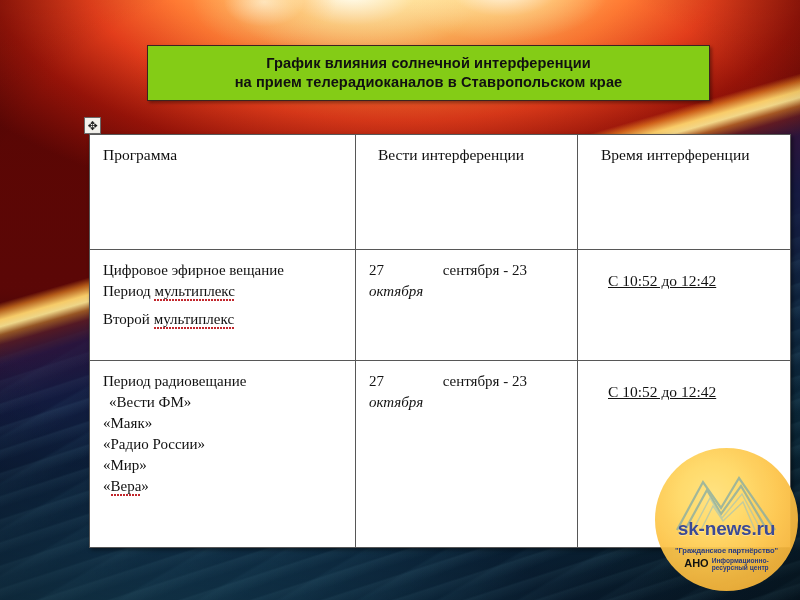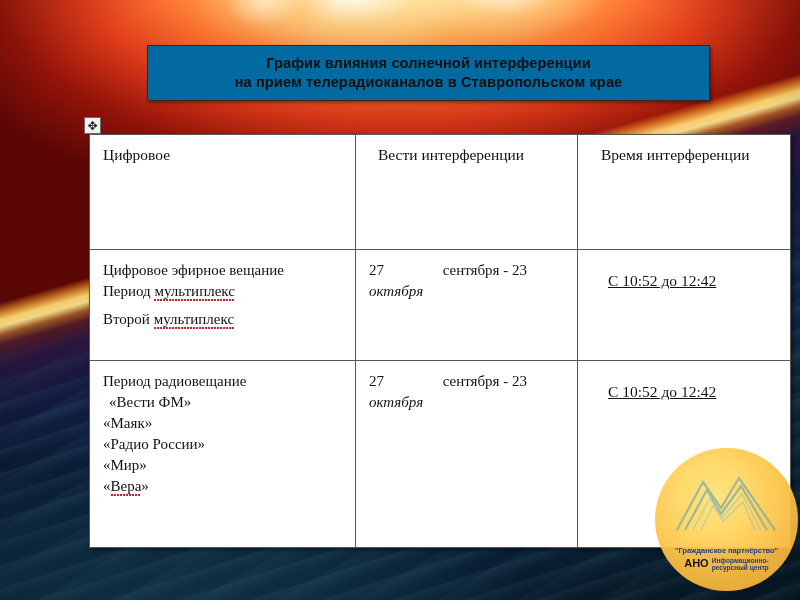--- a/index.html
+++ b/index.html
@@ -88,21 +88,21 @@
   .bg-vignette {
     background: radial-gradient(ellipse 760px 520px at 50% 40%,
         rgba(0,0,0,0) 55%, rgba(0,0,0,.45) 100%);
   }
 
   
   #title-box {
     position: absolute;
     left: 147px;  top: 45px;
     width: 561px;  height: 54px;
-    background: #0369a1;
+    background: #84cc16;
     border: 1px solid #3b2320;
     box-shadow: 2px 2px 3px rgba(0,0,0,.35);
     display: flex;
     align-items: center;
     justify-content: center;
   }
   #title-box .title-text {
     font-family: "Liberation Sans", sans-serif;
     font-weight: bold;
     font-size: 14.6px;
@@ -301,21 +301,21 @@
 
   <table id="data-table">
     <colgroup>
       <col class="col-prog">
         <col class="col-per">
         <col class="col-time">
     </colgroup>
     <tbody>
       <tr class="row-head">
         <td>
-          <div class="h-cell">Цифровое</div>
+          <div class="h-cell">Программа</div>
         </td>
         <td>
           <div class="h-cell c2">Вести интерференции</div>
         </td>
         <td>
           <div class="h-cell c3">Время интерференции</div>
         </td>
       </tr>
 
       <tr class="row-body">
@@ -371,20 +371,21 @@
     <svg class="mount" viewBox="0 0 143 78">
       <g fill="none" stroke="#7ea7a0" stroke-width="2.2" opacity="0.9">
         <path d="M22 72 L48 24 L66 50 L84 20 L120 72"></path>
         <path d="M30 72 L52 32 L66 56 L86 28 L112 72"></path>
       </g>
       <g fill="none" stroke="#9bbfb6" stroke-width="1.4" opacity="0.75">
         <path d="M38 72 L55 40 L67 60 L87 36 L106 72"></path>
         <path d="M46 72 L58 48 L68 63 L88 44 L100 72"></path>
       </g>
     </svg>
+    <div class="wm-text">sk-news.ru</div>
     <div class="wm-sub1">"Гражданское партнёрство"</div>
     <div class="wm-sub2">
       <span class="wm-ano">АНО</span>
       <span class="wm-irc">Информационно-
 ресурсный центр</span>
     </div>
   </div>
 
 </div>
 

